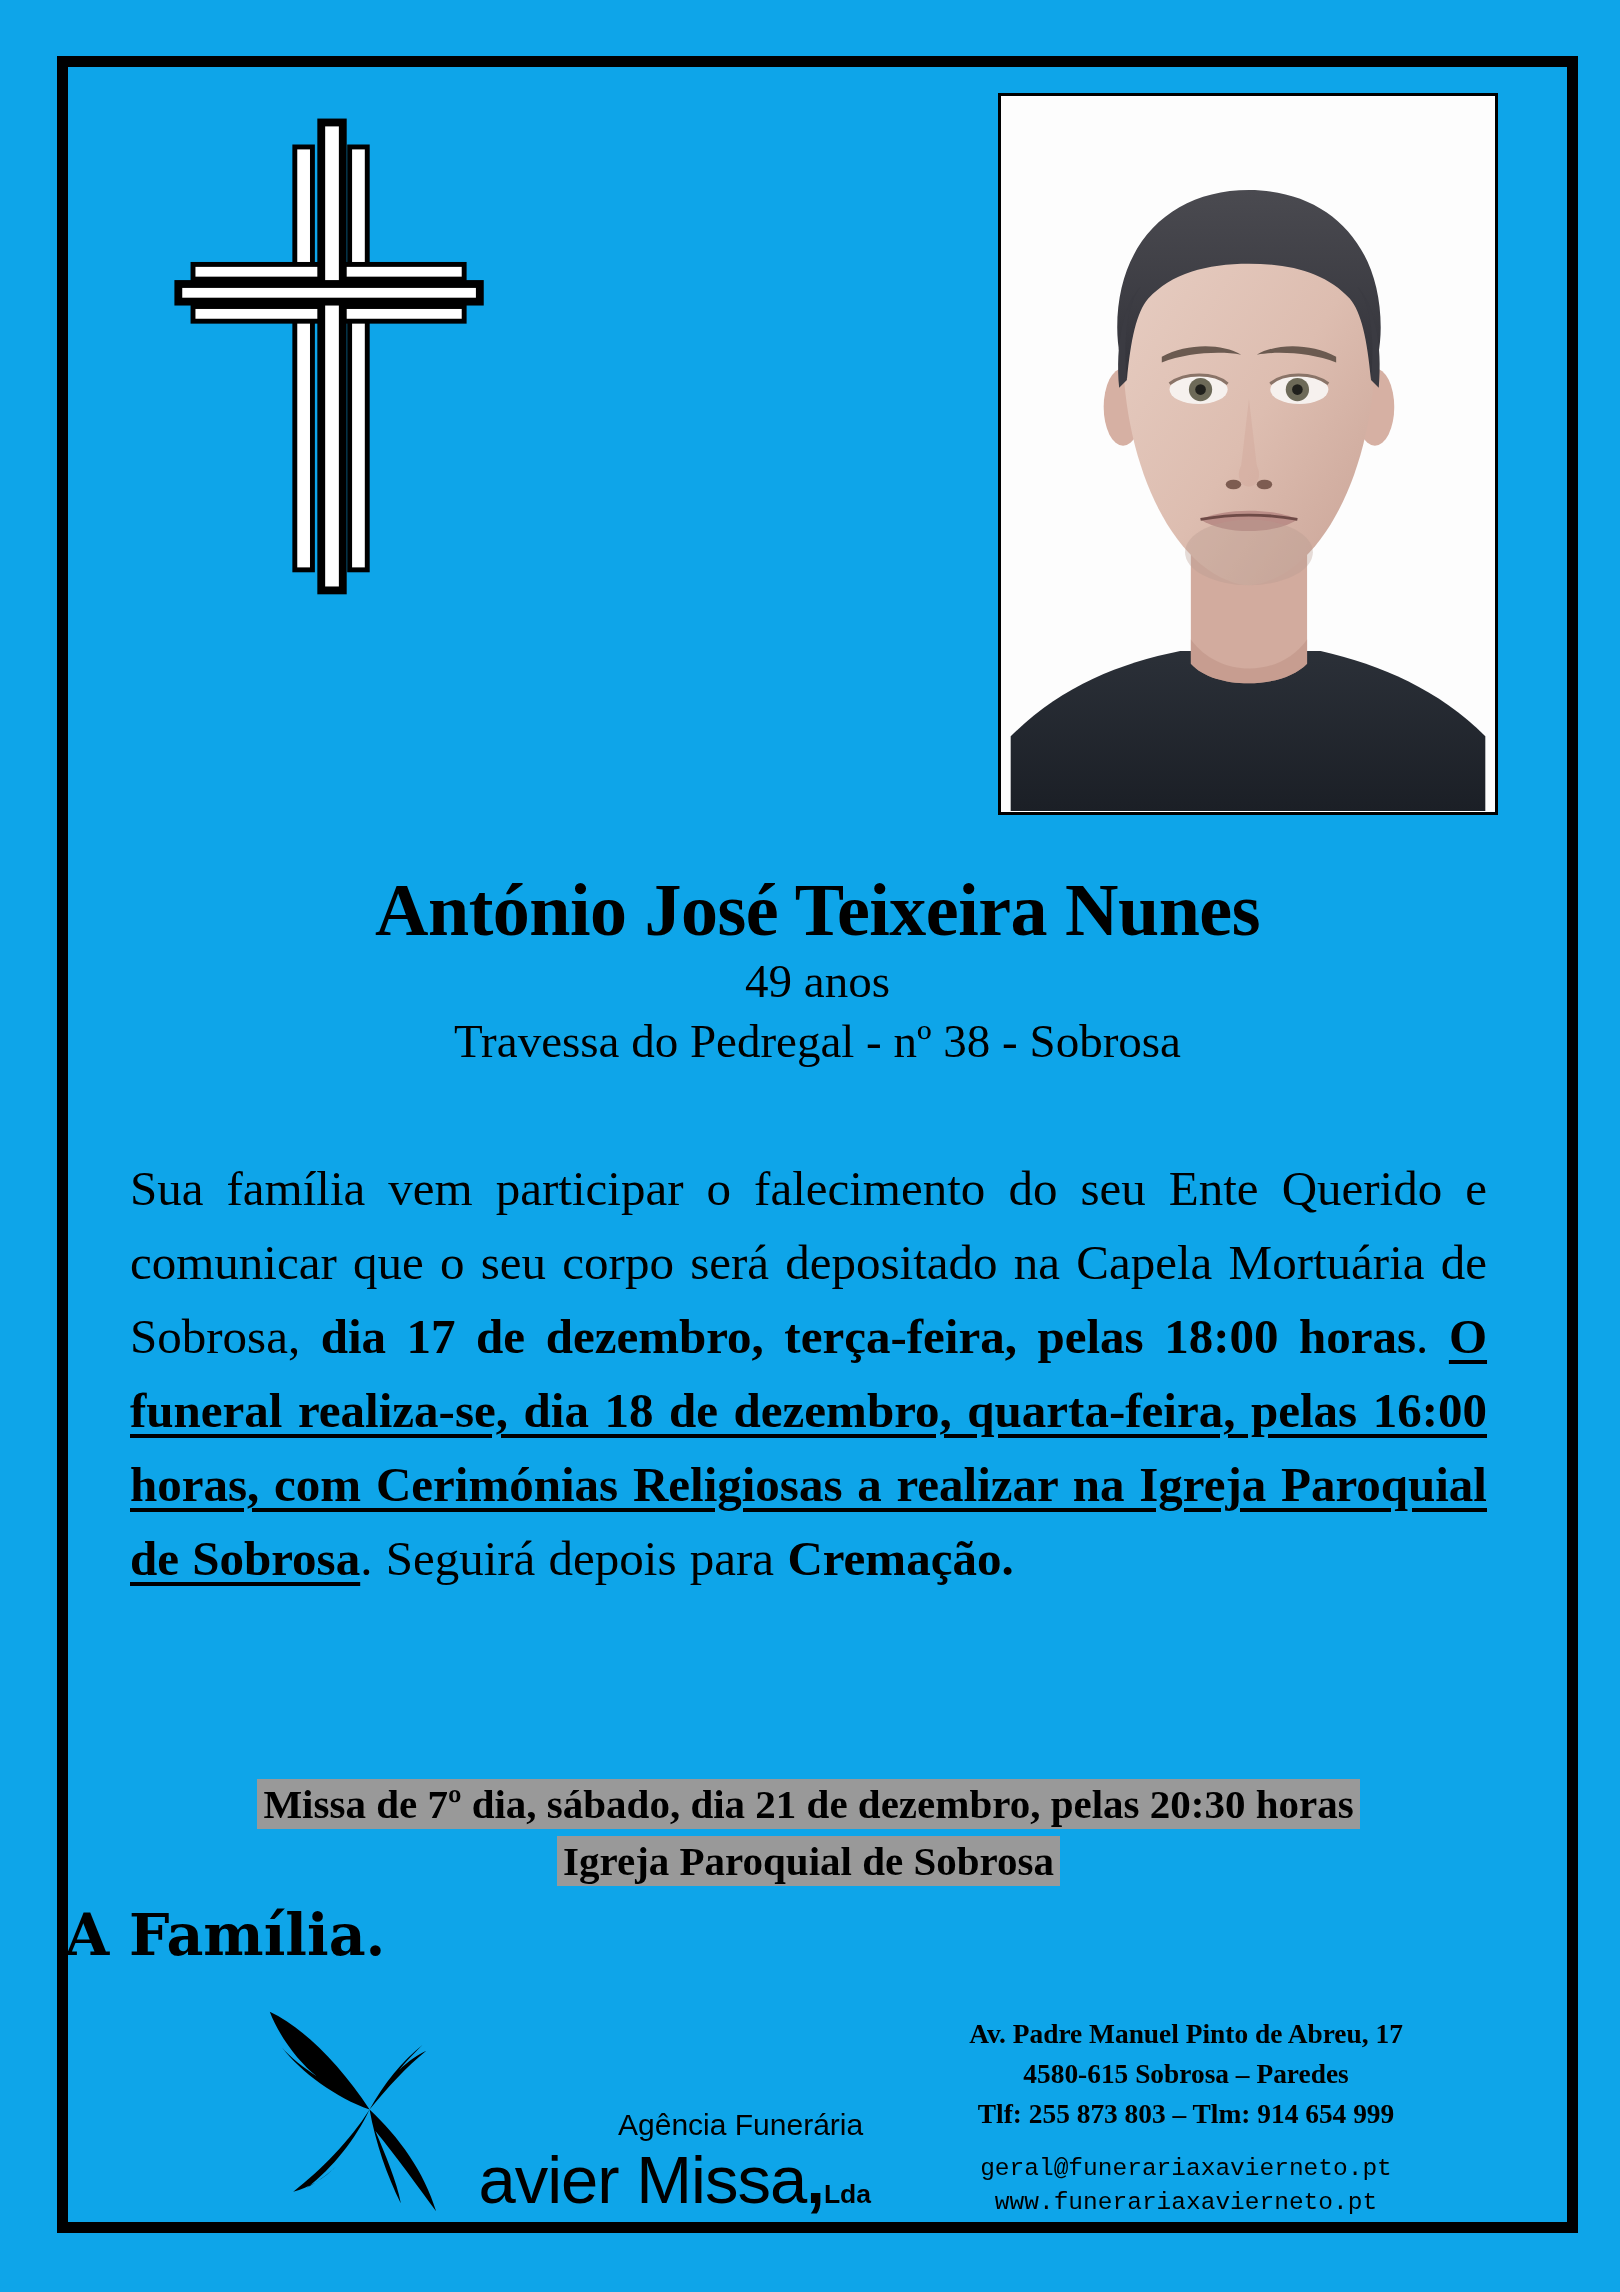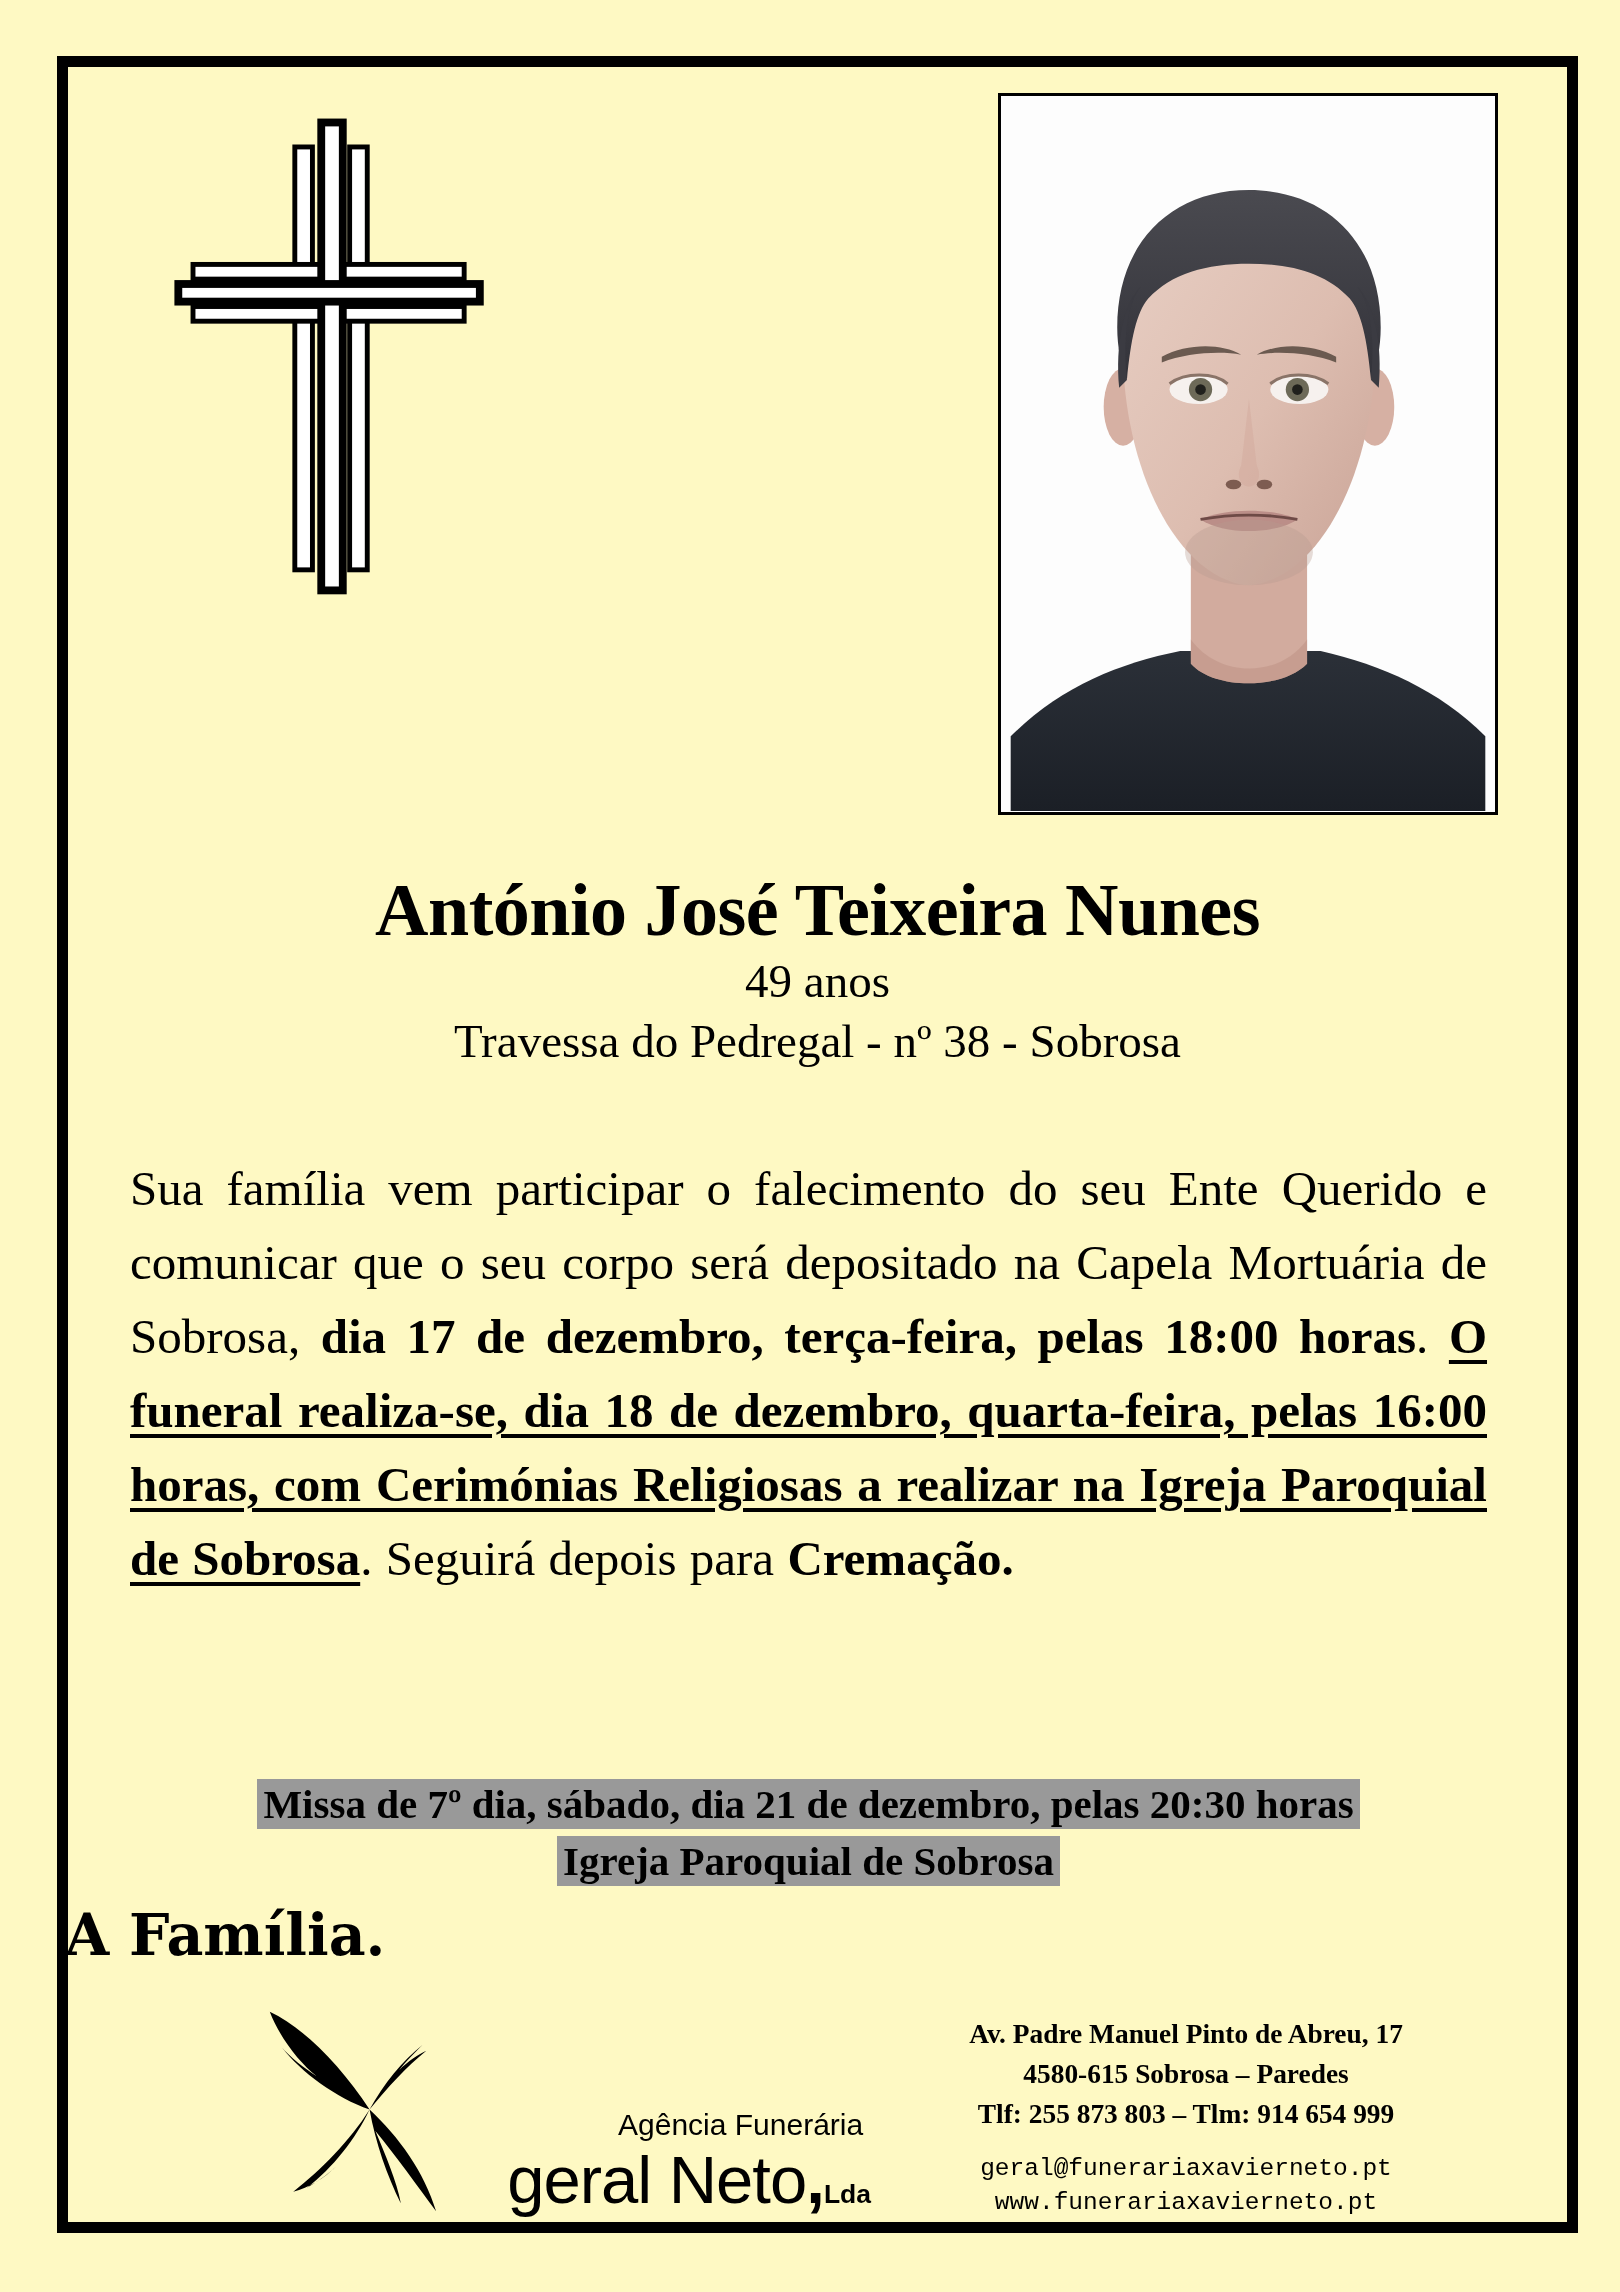--- a/index.html
+++ b/index.html
@@ -4,21 +4,21 @@
 <style>
   html, body {
     margin: 0;
     padding: 0;
     background: #ffffff;
   }
   #page {
     position: relative;
     width: 1620px;
     height: 2293px;
-    background: #fef9c3;
+    background: #0ea5e9;
     font-family: "Liberation Serif", "DejaVu Serif", serif;
     overflow: hidden;
   }
 
   
   #frame {
     position: absolute;
     left: 57px;
     top: 56px;
     width: 1521px;
@@ -311,21 +311,21 @@
           <path d="M170 52 C150 68 130 90 112 112 C126 86 146 62 166 46 C158 54 148 64 142 72 C152 62 162 56 170 52 Z"></path>
 
           <path d="M34 196 C62 174 92 144 112 112 C98 142 74 172 48 192 C58 186 70 178 78 170 C66 182 50 192 34 196 Z"></path>
 
           <path d="M112 112 C142 140 168 176 180 216 C162 192 138 158 118 134 C128 158 140 186 144 208 C130 180 118 146 112 112 Z"></path>
         </g>
       </svg>
     </div>
     <div id="agency-logo-text">
       <div id="agency-kicker">Agência Funerária</div>
-      <div id="agency-wordmark"><span>geral Neto</span><span class="comma">,</span><span class="suffix">Lda</span></div>
+      <div id="agency-wordmark"><span>avier Missa</span><span class="comma">,</span><span class="suffix">Lda</span></div>
     </div>
   </div>
 
   <div id="agency-contact">
     <div class="addr-line">Av. Padre Manuel Pinto de Abreu, 17</div>
     <div class="addr-line">4580-615 Sobrosa – Paredes</div>
     <div class="addr-line">Tlf: 255 873 803 – Tlm: 914 654 999</div>
     <div class="web-gap"></div>
     <div class="web-line">geral@funerariaxavierneto.pt</div>
     <div class="web-line">www.funerariaxavierneto.pt</div>

